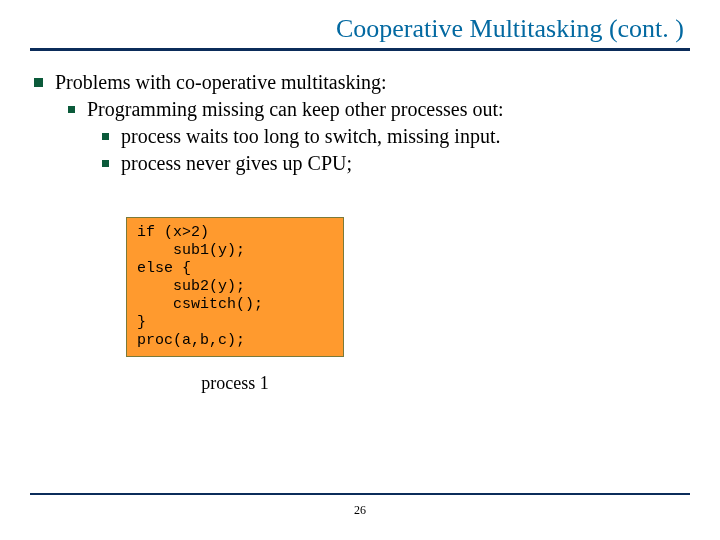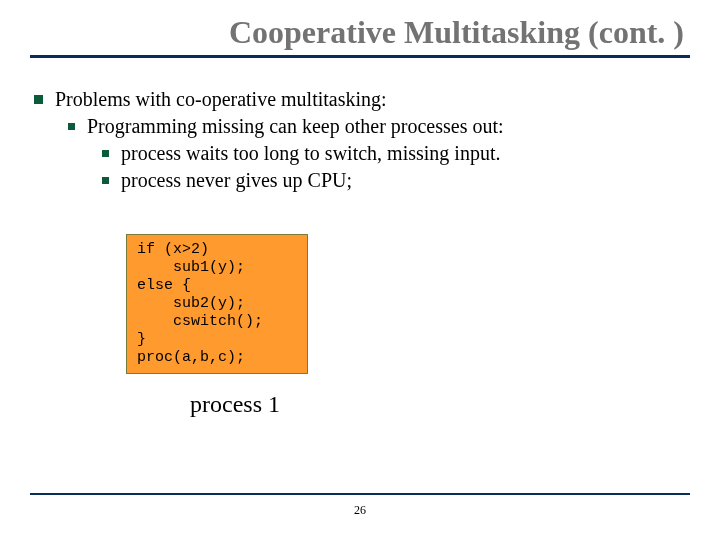--- a/index.html
+++ b/index.html
@@ -17,31 +17,31 @@
     height: 100%;
     padding: 10px 30px 0 30px;
     position: relative;
   }
   .title-wrap {
     text-align: right;
     padding-right: 6px;
     padding-top: 4px;
   }
   .title {
-    font-size: 32px;
-    font-weight: 700;
-    color: #737373;
+    font-size: 26px;
+    font-weight: 400;
+    color: #0369a1;
   }
   .title-rule {
     border: none;
     border-top: 3px solid #0b2c5a;
     margin-top: 4px;
   }
   .content {
-    padding: 28px 4px 0 4px;
+    padding: 18px 4px 0 4px;
     font-size: 20px;
     line-height: 1.35;
   }
   .lvl1, .lvl2, .lvl3 {
     display: flex;
     align-items: flex-start;
   }
   .lvl1 { margin-left: 0; }
   .lvl2 { margin-left: 34px; }
   .lvl3 { margin-left: 68px; }
@@ -57,33 +57,33 @@
     width: 7px;
     height: 7px;
     margin-top: 10px;
   }
   .codebox {
     margin-left: 92px;
     margin-top: 40px;
     border: 1px solid #7a7a3a;
     background: #ff9a2e;
     padding: 6px 10px 6px 10px;
-    width: 182px;
+    width: 218px;
     font-family: "Courier New", Courier, monospace;
     font-size: 15px;
     line-height: 1.2;
     white-space: pre;
     color: #000;
   }
   .codecap {
     margin-left: 92px;
     margin-top: 14px;
     width: 218px;
     text-align: center;
-    font-size: 24px;
+    font-size: 18px;
   }
   .footer {
     position: absolute;
     left: 30px;
     right: 30px;
     bottom: 22px;
   }
   .footer-rule {
     border: none;
     border-top: 2px solid #0b2c5a;

